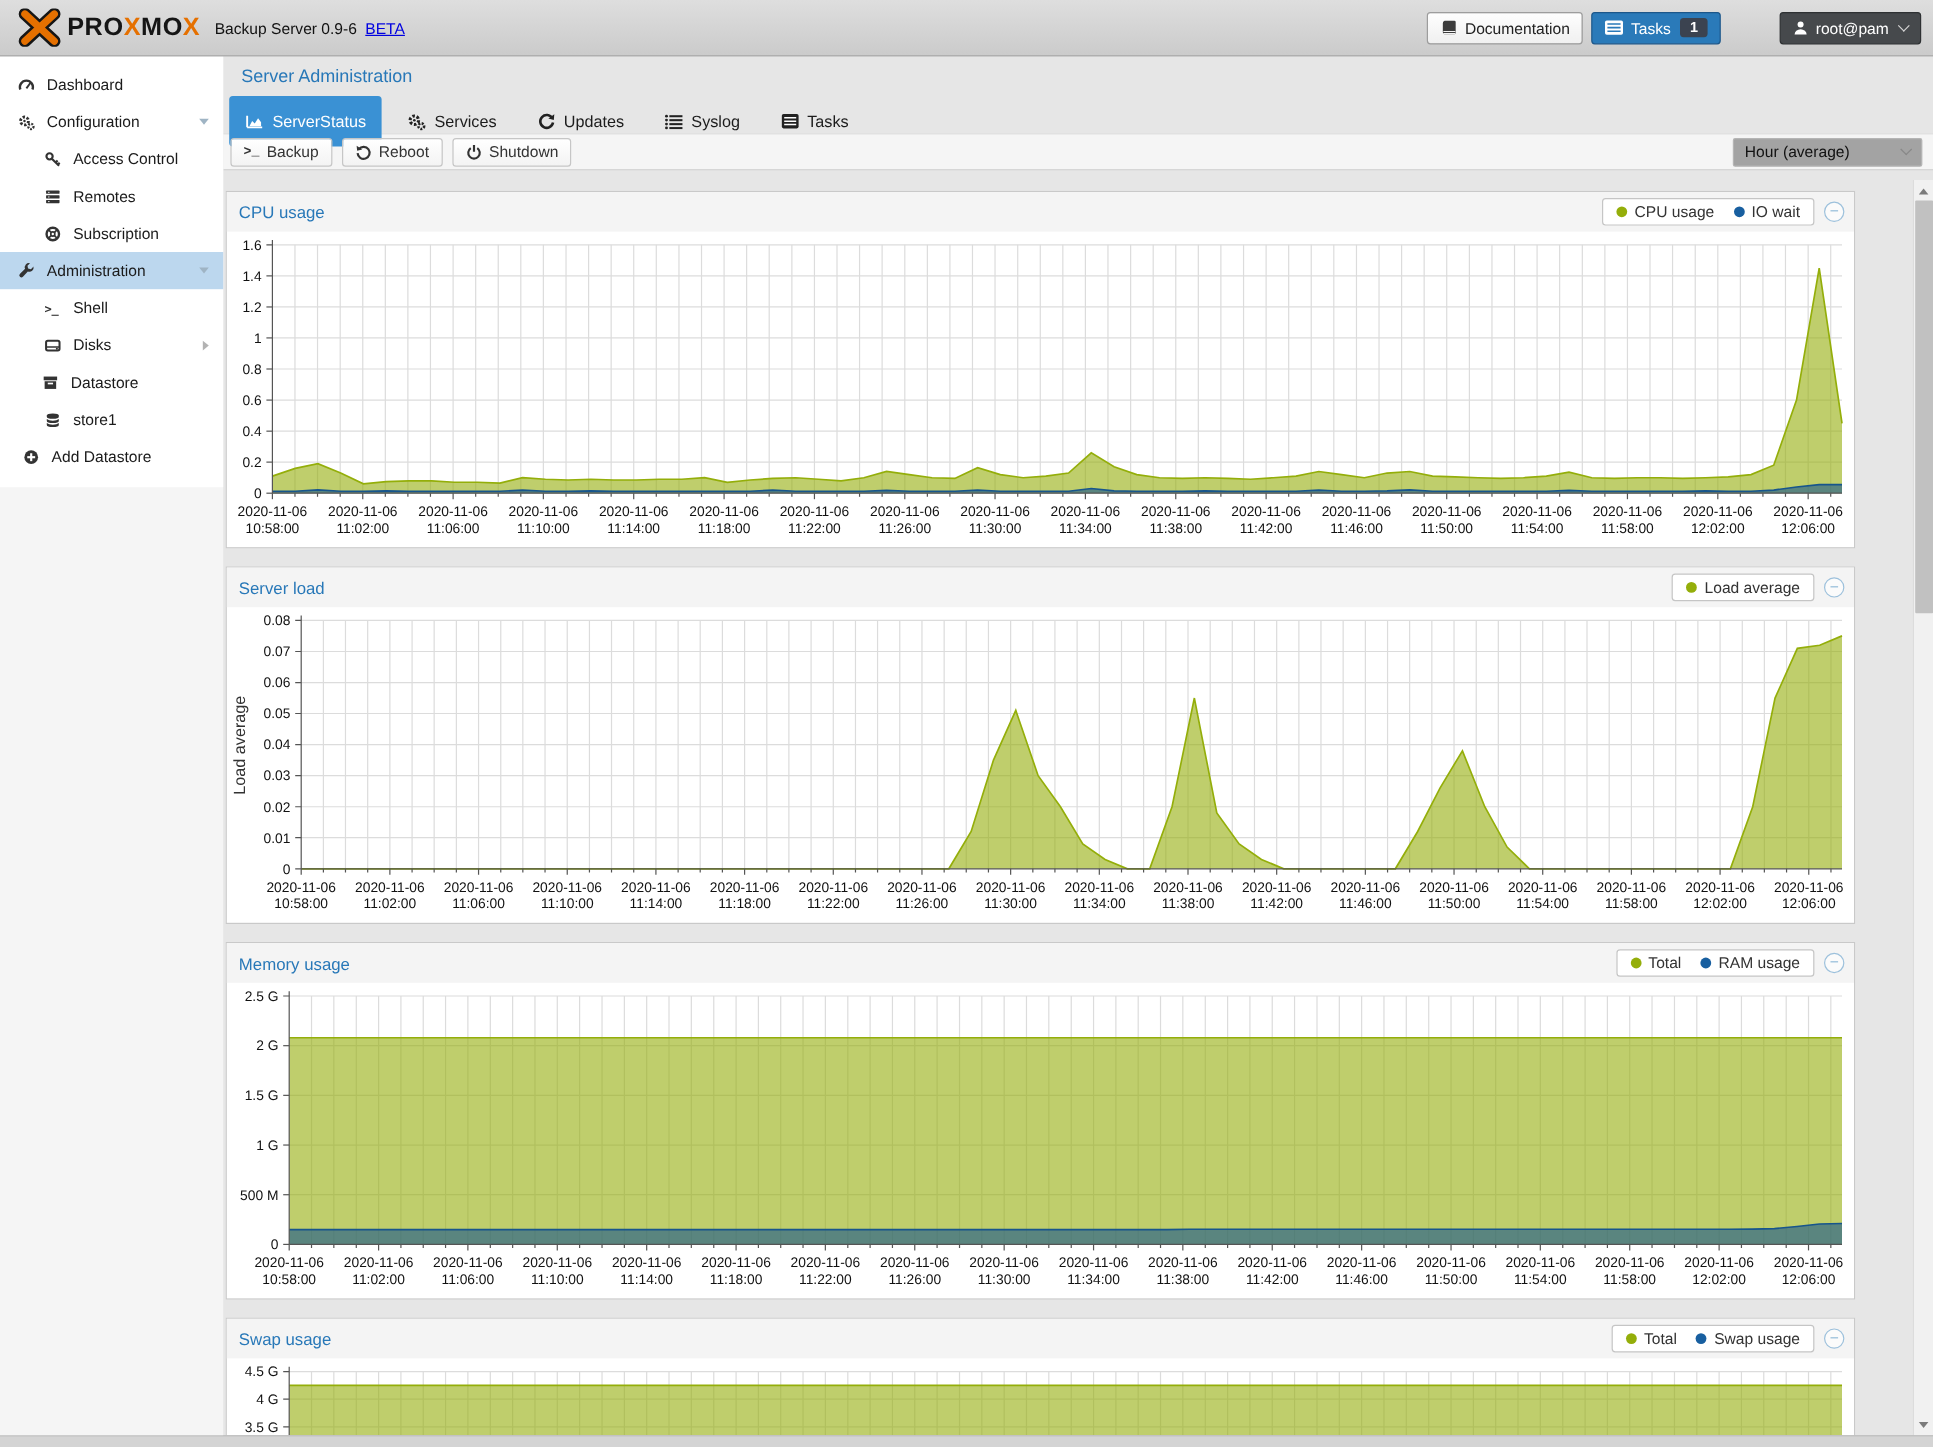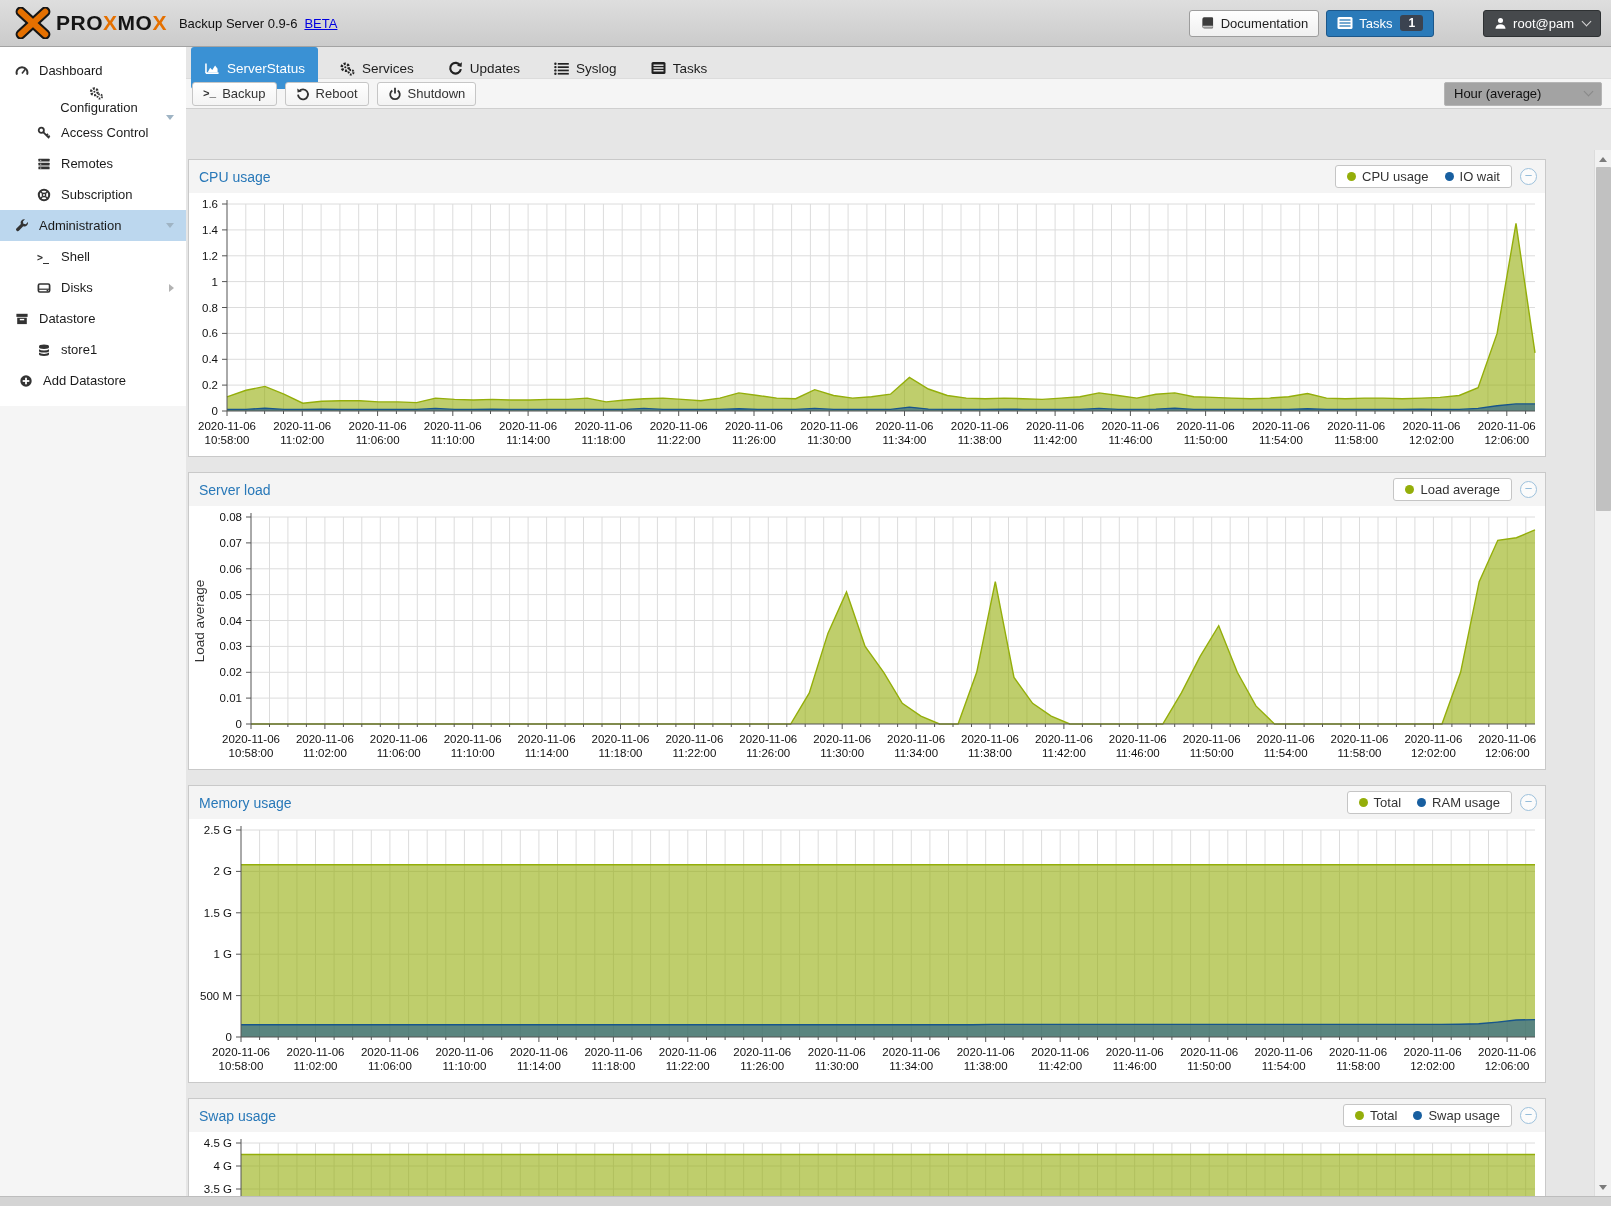--- a/index.html
+++ b/index.html
@@ -127,21 +127,21 @@
   <div class="tree" id="sidebar-tree">
       <div class="side-item" style="padding-left: 12px;">
         <span class="ic">
           <svg width="14" height="14" viewBox="0 0 14 14">
             <path d="M2 10.6 A5.4 5.4 0 1 1 12 10.6" fill="none" stroke="#333" stroke-width="2"></path>
             <line x1="7" y1="9.6" x2="10.3" y2="5.2" stroke="#333" stroke-width="1.6"></line>
           </svg>
         </span>
         <span>Dashboard</span>
       </div>
-      <div class="side-item" style="padding-left: 12px; flex-direction: column;">
+      <div class="side-item" style="padding-left: 12px;">
         <span class="ic">
           <svg width="14" height="14" viewBox="0 0 14 14">
             <circle cx="5.4" cy="5.8" r="3.3" fill="none" stroke="#333" stroke-width="2.4" stroke-dasharray="2 1.4"></circle>
             <circle cx="5.4" cy="5.8" r="1" fill="#333"></circle>
             <circle cx="10.8" cy="10.4" r="2.2" fill="none" stroke="#333" stroke-width="2" stroke-dasharray="1.5 1.1"></circle>
           </svg>
         </span>
         <span>Configuration</span>
         <span class="tri-down"></span>
       </div>
@@ -207,21 +207,21 @@
         <span class="ic">
           <svg width="14" height="14" viewBox="0 0 14 14">
             <rect x="1.4" y="3" width="11.2" height="8" rx="1.4" fill="none" stroke="#333" stroke-width="1.7"></rect>
             <line x1="1.4" y1="8.2" x2="12.6" y2="8.2" stroke="#333" stroke-width="1.2"></line>
             <circle cx="10.4" cy="9.6" r="0.9" fill="#333"></circle>
           </svg>
         </span>
         <span>Disks</span>
         <span class="tri-right"></span>
       </div>
-      <div class="side-item" style="padding-left: 12px;">
+      <div class="side-item" style="padding-left: 12px; margin-left: 20px;">
         <span class="ic">
           <svg width="14" height="14" viewBox="0 0 14 14">
             <rect x="1.4" y="1.8" width="11.2" height="3.1" fill="#333"></rect>
             <rect x="2.2" y="5.7" width="9.6" height="6.4" fill="#333"></rect>
             <rect x="4.8" y="6.9" width="4.4" height="1.4" fill="#fff"></rect>
           </svg>
         </span>
         <span>Datastore</span>
       </div>
       <div class="side-item" style="padding-left: 34px;">
@@ -243,20 +243,21 @@
             <rect x="6.1" y="3.7" width="1.8" height="6.6" fill="#fff"></rect>
             <rect x="3.7" y="6.1" width="6.6" height="1.8" fill="#fff"></rect>
           </svg>
         </span>
         <span>Add Datastore</span>
       </div>
     </div>
 </div>
 
 <div class="content">
+  <div class="page-title">Server Administration</div>
   <div class="tabs" id="tabs">
       <div class="tab sel">
         <span class="ic">
           <svg width="16" height="13" viewBox="0 0 16 14">
             <path d="M1.5 12 V1.5 M1.5 12 H15" stroke="#fff" stroke-width="1.7" fill="none"></path>
             <path d="M3.5 11 L6 6.2 8.3 8.6 11.3 3.8 14 7.3 V11 Z" fill="#fff"></path>
           </svg>
         </span>
         <span>ServerStatus</span>
       </div>

